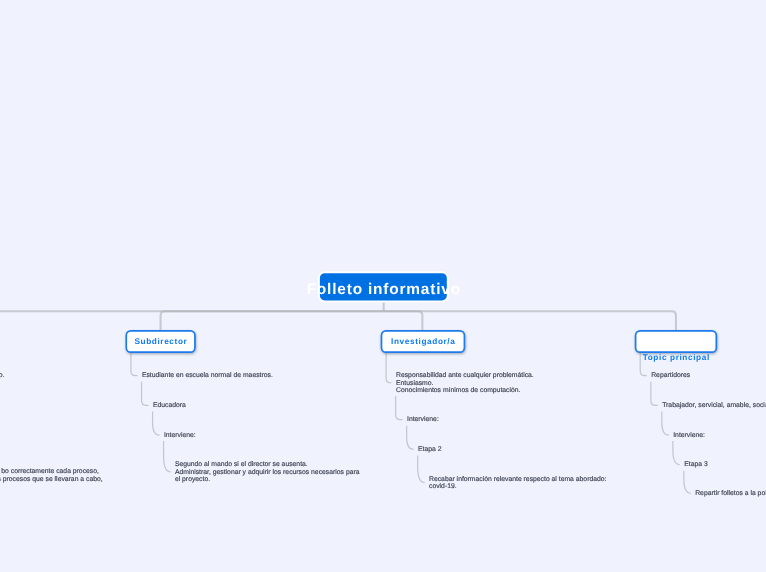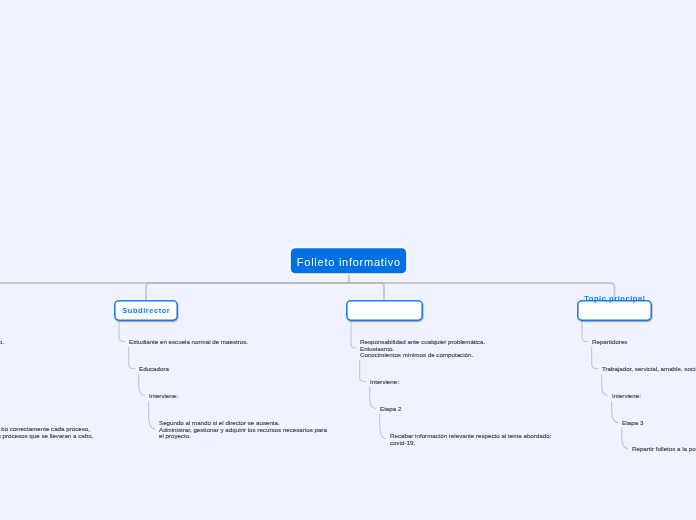--- a/index.html
+++ b/index.html
@@ -2,21 +2,21 @@
 <html><head>
 <meta charset="utf-8">
 <style>
   html,body{margin:0;padding:0;}
   body{width:696px;height:520px;overflow:hidden;background:#f0f3fd;
        font-family:"Liberation Sans",sans-serif;}
   #canvas{position:absolute;left:0;top:0;width:696px;height:520px;overflow:hidden;}
   svg.layer{position:absolute;left:0;top:0;}
   .node{position:absolute;box-sizing:border-box;white-space:nowrap;display:flex;
         align-items:center;justify-content:center;}
-  .root-node{color:#fff;font-weight:normal;font-size:11px;letter-spacing:.75px;text-indent:.75px;}
+  .root-node{color:#fff;font-weight:bold;font-size:14px;letter-spacing:.75px;text-indent:.75px;}
   .topic-node{color:#0d7bf2;font-weight:bold;font-size:7.5px;letter-spacing:.55px;text-indent:.55px;text-align:right;}
   .leaf{position:absolute;font-size:6.2px;color:#383d4e;line-height:6.5px;white-space:pre;
         -webkit-text-stroke:0.13px #383d4e;}
 </style>
 </head>
 <body>
 
 <div id="canvas">
 <svg class="layer" width="696" height="520" fill="none">
 <g stroke="#b1b3b9" stroke-opacity="0.65" stroke-width="1.9">
@@ -54,21 +54,22 @@
       </g>
 <g filter="url(#sh)">
         <rect x="346.8" y="300.8" width="75.4" height="19.4" rx="4.1" fill="#ffffff" stroke="#1a7ced" stroke-width="1.55"></rect>
       </g>
 <g filter="url(#sh)">
         <rect x="577.8" y="300.8" width="73.4" height="19.4" rx="4.1" fill="#ffffff" stroke="#1a7ced" stroke-width="1.55"></rect>
       </g>
 </svg>
 <div class="node root-node" style="left:289.0px;top:247.5px;width:119.0px;height:28.5px">Folleto informativo</div>
 <div class="node topic-node" style="left:114.0px;top:300.0px;width:64.0px;height:21.0px">Subdirector</div>
-<div class="node topic-node" style="left:577.0px;top:288px;width:75.0px;height:21.0px">Topic principal</div>
+<div class="node topic-node" style="left:346.0px;top:300.0px;width:77.0px;height:21.0px">Investigador/a</div>
+<div class="node topic-node" style="left:577.0px;top:314px;width:75.0px;height:21.0px">Topic principal</div>
 <div class="leaf" style="left:129px;top:339px">Estudiante en escuela normal de maestros.</div>
 <div class="leaf" style="left:139px;top:366px">Educadora</div>
 <div class="leaf" style="left:149px;top:393px">Interviene:</div>
 <div class="leaf" style="left:159px;top:420px">Segundo al mando si el director se ausenta.
 Administrar, gestionar y adquirir los recursos necesarios para
 el proyecto.</div>
 <div class="leaf" style="left:360px;top:339px">Responsabilidad ante cualquier problemática.
 Entusiasmo.
 Conocimientos mínimos de computación.</div>
 <div class="leaf" style="left:370px;top:379px">Interviene:</div>

